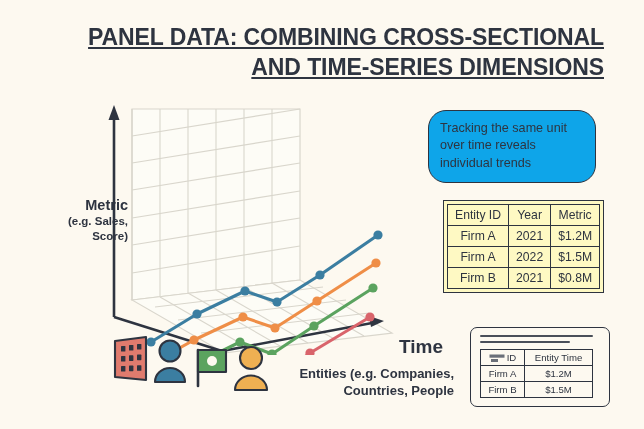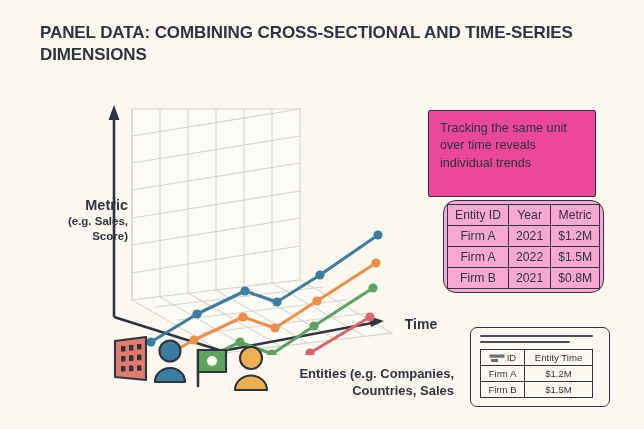--- a/index.html
+++ b/index.html
@@ -16,26 +16,27 @@
     color: #2e3440;
     overflow: hidden;
   }
 
   
   #title {
     position: absolute;
     left: 40px;
     top: 22px;
     width: 564px;
-    text-align: left;
-    font-size: 17px;
+    text-align: right;
+    font-size: 23px;
     font-weight: bold;
     line-height: 1.32;
     letter-spacing: -0.1px;
     color: #2e3440;
+    text-decoration: underline;
   }
 
   
   #chart {
     position: absolute;
     left: 0px;
     top: 95px;
     width: 440px;
     height: 260px;
   }
@@ -51,24 +52,24 @@
     left: 36px;
     top: 196px;
     width: 92px;
     text-align: right;
   }
   #y-axis-label .l1 { font-size: 14.5px; font-weight: bold; }
   #y-axis-label .l2 { font-size: 11.5px; font-weight: bold; }
 
   #x-time-label {
     left: 378px;
-    top: 316px;
+    top: 335px;
     width: 86px;
     text-align: center;
-    font-size: 14px;
+    font-size: 19px;
     font-weight: bold;
   }
   #x-entities-label {
     left: 264px;
     top: 366px;
     width: 190px;
     text-align: right;
     font-size: 13px;
     font-weight: bold;
     line-height: 1.3;
@@ -83,37 +84,37 @@
     height: 62px;
   }
 
   
   #callout {
     position: absolute;
     left: 428px;
     top: 110px;
     width: 168px;
     box-sizing: border-box;
-    padding: 9px 11px 24px 11px;
+    padding: 9px 11px 10px 11px;
     border: 1.6px solid #2e3440;
-    border-radius: 2px;
-    background: #ec4899;
+    border-radius: 18px;
+    background: #0ea5e9;
     font-size: 12.6px;
     line-height: 1.38;
     color: #2e3440;
   }
 
   
   #data-table-wrap {
     position: absolute;
     left: 443px;
     top: 200px;
     border: 1.6px solid #2e3440;
-    border-radius: 13px;
-    background: #f9a8d4;
+    border-radius: 0;
+    background: #fef9c3;
     padding: 3px;
   }
   table.data-table {
     border-collapse: collapse;
     font-size: 12.2px;
     color: #2e3440;
   }
   table.data-table td {
     border: 1.4px solid #2e3440;
     padding: 3px 7px;
@@ -265,21 +266,21 @@
     <div class="l2">(e.g. Sales,</div>
     <div class="l2">Score)</div>
   </div>
 
   <div class="axis-label" id="x-time-label">
     <div>Time</div>
   </div>
 
   <div class="axis-label" id="x-entities-label">
     <div>Entities (e.g. Companies,</div>
-    <div>Countries, Sales</div>
+    <div>Countries, People</div>
   </div>
 
   <div id="entity-icons">
     <svg width="170" height="62" viewBox="0 0 170 62">
 
       <g>
         <path d="M5,9 L36,5 L36,48 L5,45 Z" fill="#e07b6e" stroke="#2e3440" stroke-width="2.1" stroke-linejoin="round"></path>
         <g fill="#2e3440">
           <rect x="11" y="14" width="4.4" height="5.6" rx="0.6"></rect>
           <rect x="19" y="13" width="4.4" height="5.6" rx="0.6"></rect>

